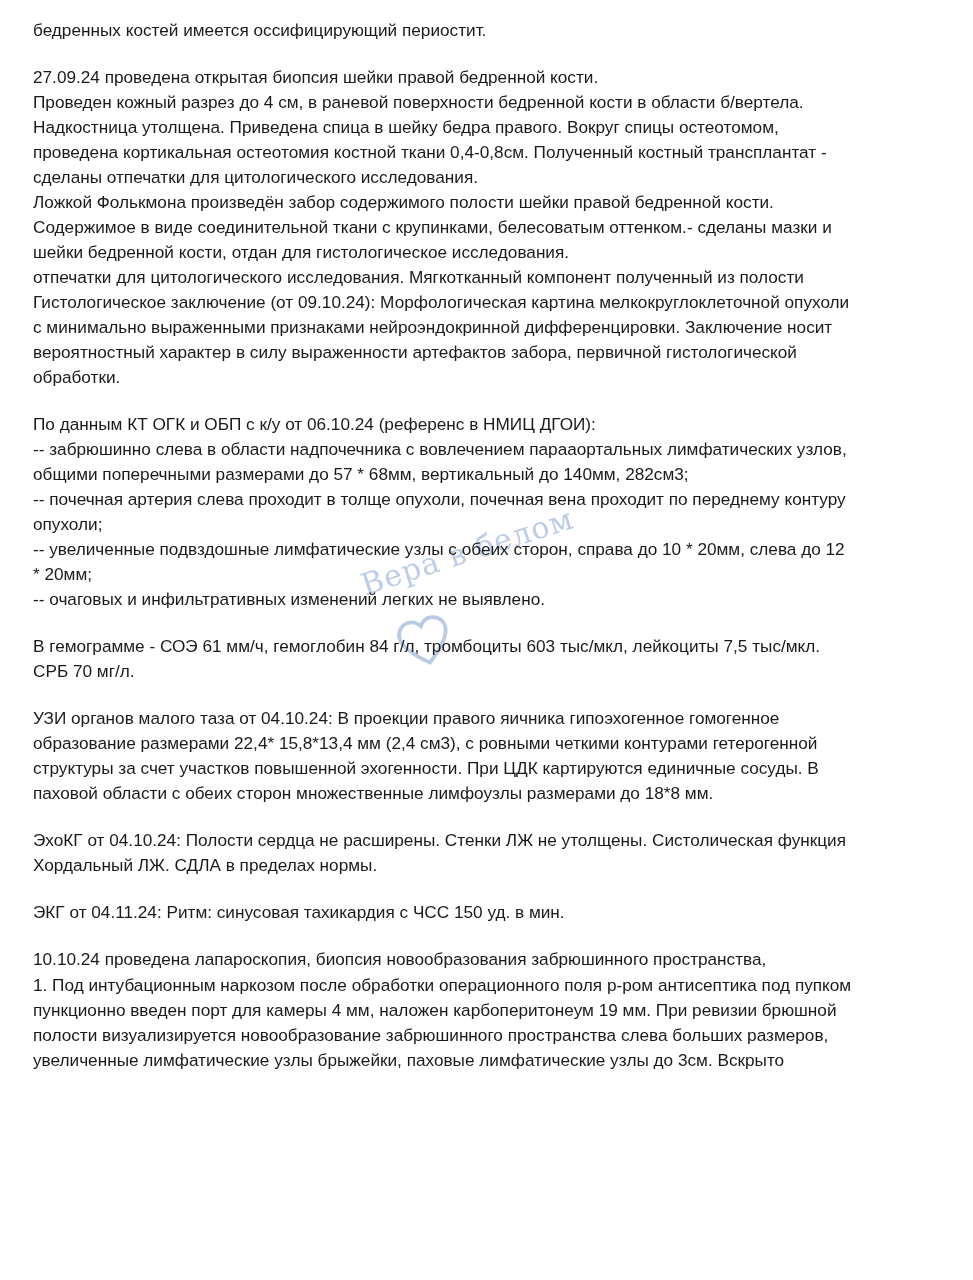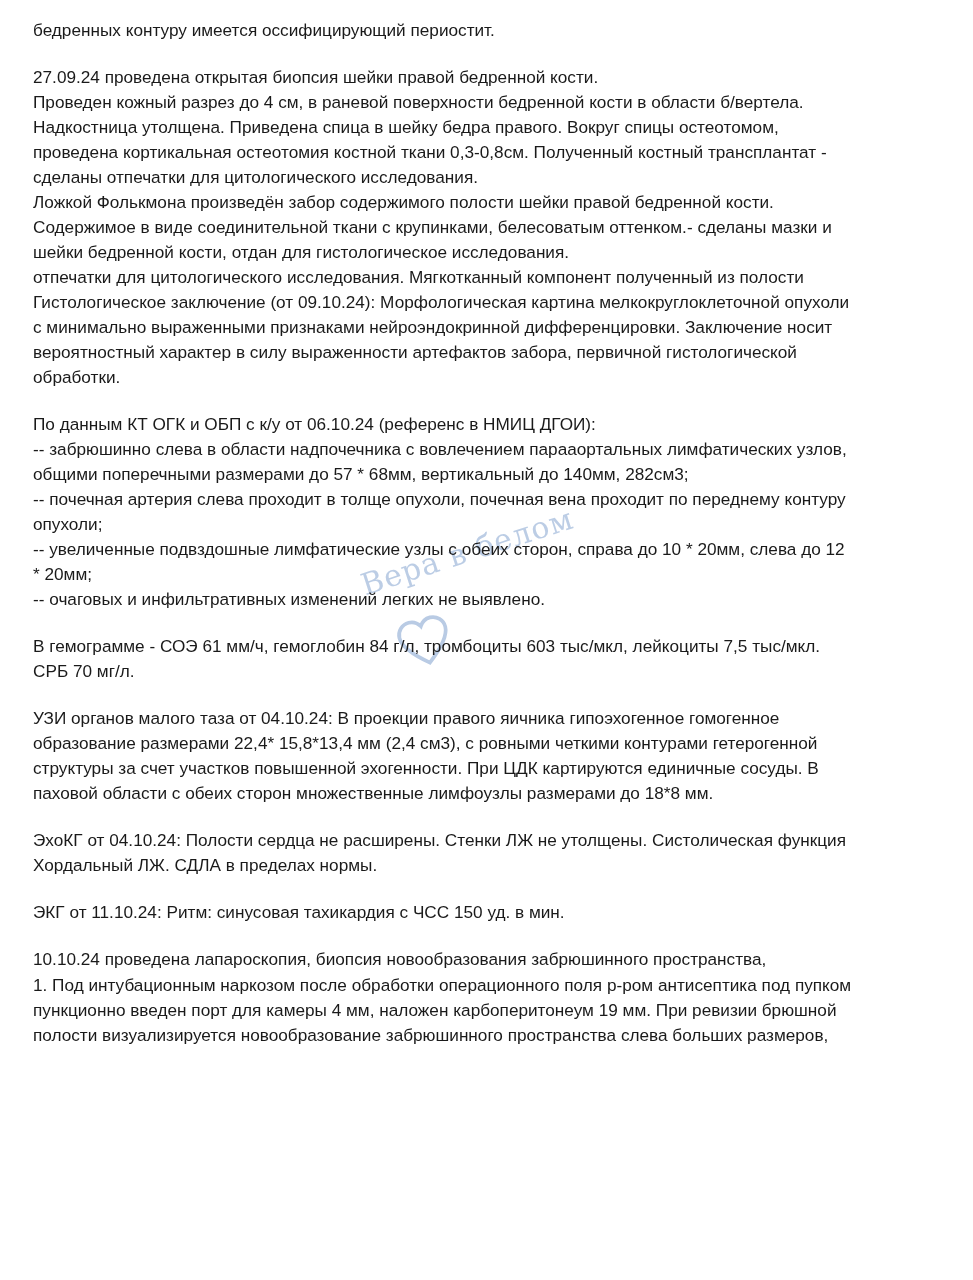--- a/index.html
+++ b/index.html
@@ -78,29 +78,29 @@
   <div class="watermark">
     <div class="wm-text">Вера в белом</div>
     <svg class="wm-heart" viewBox="0 0 32 32">
       <path d="M16 28 C6 20 2 14 2 9.5 C2 5.4 5.4 2 9.5 2 C12.2 2 14.6 3.5 16 5.8 C17.4 3.5 19.8 2 22.5 2 C26.6 2 30 5.4 30 9.5 C30 14 26 20 16 28 Z" fill="none" stroke="#b9cbe4" stroke-width="2.2"></path>
     </svg>
   </div>
 
   <div class="doc-body">
 
     <p class="para">
-      <span class="line">бедренных контуру имеется оссифицирующий периостит.</span>
+      <span class="line">бедренных костей имеется оссифицирующий периостит.</span>
     </p>
     <div class="spacer"></div>
 
     <p class="para">
       <span class="line">27.09.24 проведена открытая биопсия шейки правой бедренной кости.</span>
       <span class="line">Проведен кожный разрез до 4 см, в раневой поверхности бедренной кости в области б/вертела.</span>
       <span class="line">Надкостница утолщена. Приведена спица в шейку бедра правого. Вокруг спицы остеотомом,</span>
-      <span class="line">проведена кортикальная остеотомия костной ткани 0,3-0,8см. Полученный костный трансплантат -</span>
+      <span class="line">проведена кортикальная остеотомия костной ткани 0,4-0,8см. Полученный костный трансплантат -</span>
       <span class="line">сделаны отпечатки для цитологического исследования.</span>
       <span class="line">Ложкой Фолькмона произведён забор содержимого полости шейки правой бедренной кости.</span>
       <span class="line">Содержимое в виде соединительной ткани с крупинками, белесоватым оттенком.- сделаны мазки и</span>
       <span class="line">шейки бедренной кости, отдан для гистологическое исследования.</span>
       <span class="line">отпечатки для цитологического исследования. Мягкотканный компонент полученный из полости</span>
       <span class="line">Гистологическое заключение (от 09.10.24): Морфологическая картина мелкокруглоклеточной опухоли</span>
       <span class="line">с минимально выраженными признаками нейроэндокринной дифференцировки. Заключение носит</span>
       <span class="line">вероятностный характер в силу выраженности артефактов забора, первичной гистологической</span>
       <span class="line">обработки.</span>
     </p>
@@ -132,25 +132,26 @@
     </p>
     <div class="spacer"></div>
 
     <p class="para">
       <span class="line">ЭхоКГ от 04.10.24: Полости сердца не расширены. Стенки ЛЖ не утолщены. Систолическая функция</span>
       <span class="line">Хордальный ЛЖ. СДЛА в пределах нормы.</span>
     </p>
     <div class="spacer"></div>
 
     <p class="para">
-      <span class="line">ЭКГ от 11.10.24: Ритм: синусовая тахикардия с ЧСС 150 уд. в мин.</span>
+      <span class="line">ЭКГ от 04.11.24: Ритм: синусовая тахикардия с ЧСС 150 уд. в мин.</span>
     </p>
     <div class="spacer"></div>
 
     <p class="para">
       <span class="line">10.10.24 проведена лапароскопия, биопсия новообразования забрюшинного пространства,</span>
       <span class="line">1. Под интубационным наркозом после обработки операционного поля р-ром антисептика под пупком</span>
       <span class="line">пункционно введен порт для камеры 4 мм, наложен карбоперитонеум 19 мм. При ревизии брюшной</span>
       <span class="line">полости визуализируется новообразование забрюшинного пространства слева больших размеров,</span>
+      <span class="line">увеличенные лимфатические узлы брыжейки, паховые лимфатические узлы до 3см. Вскрыто</span>
     </p>
 
   </div>
 </div>
 
 </body></html>

